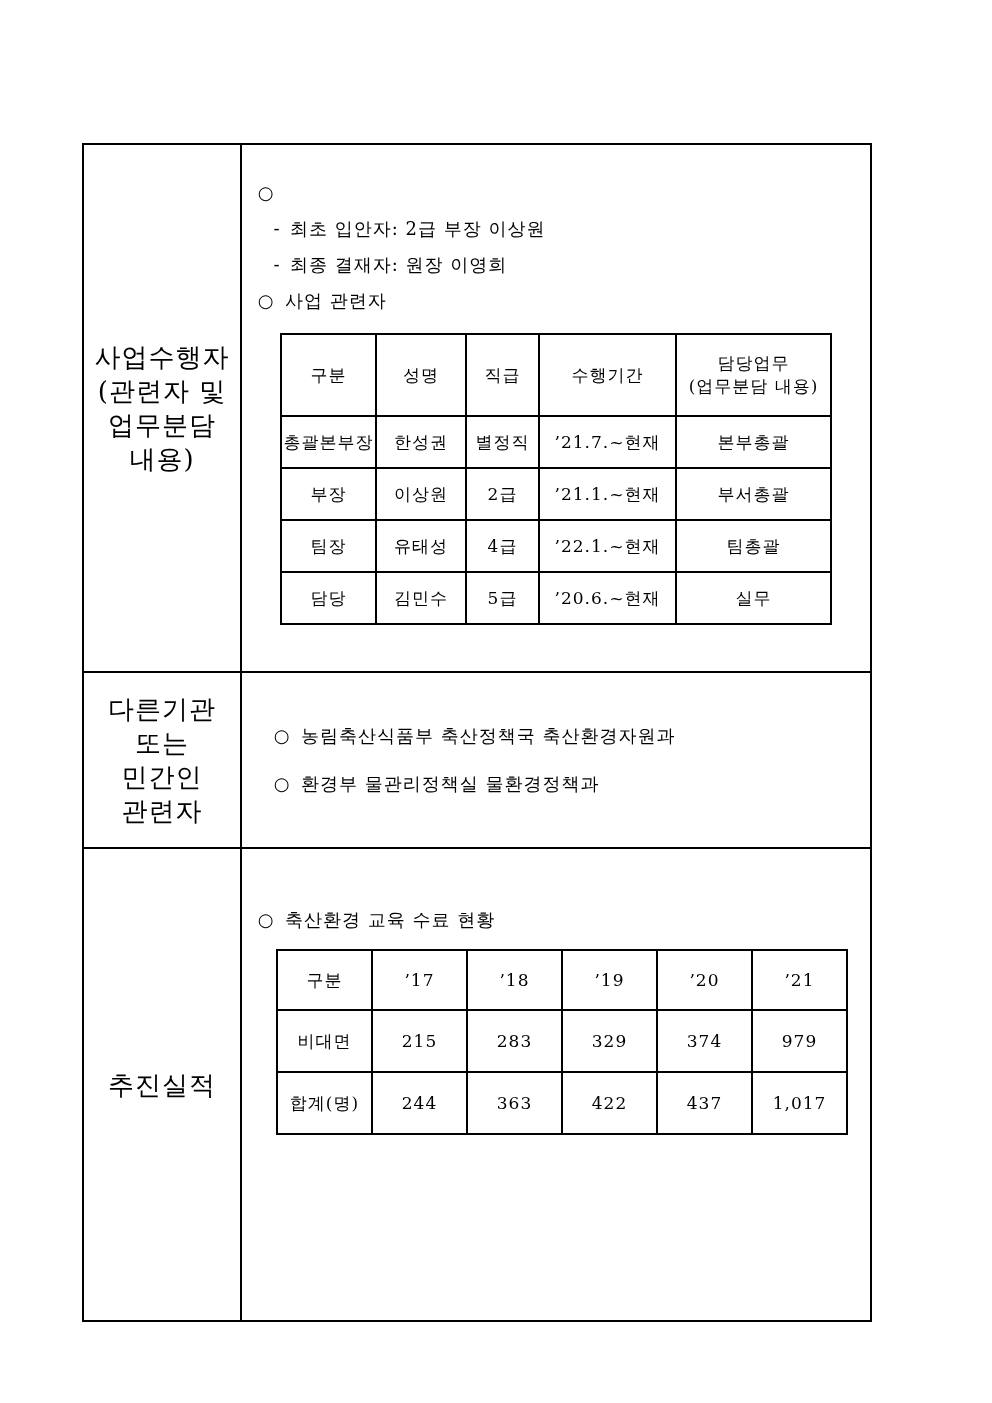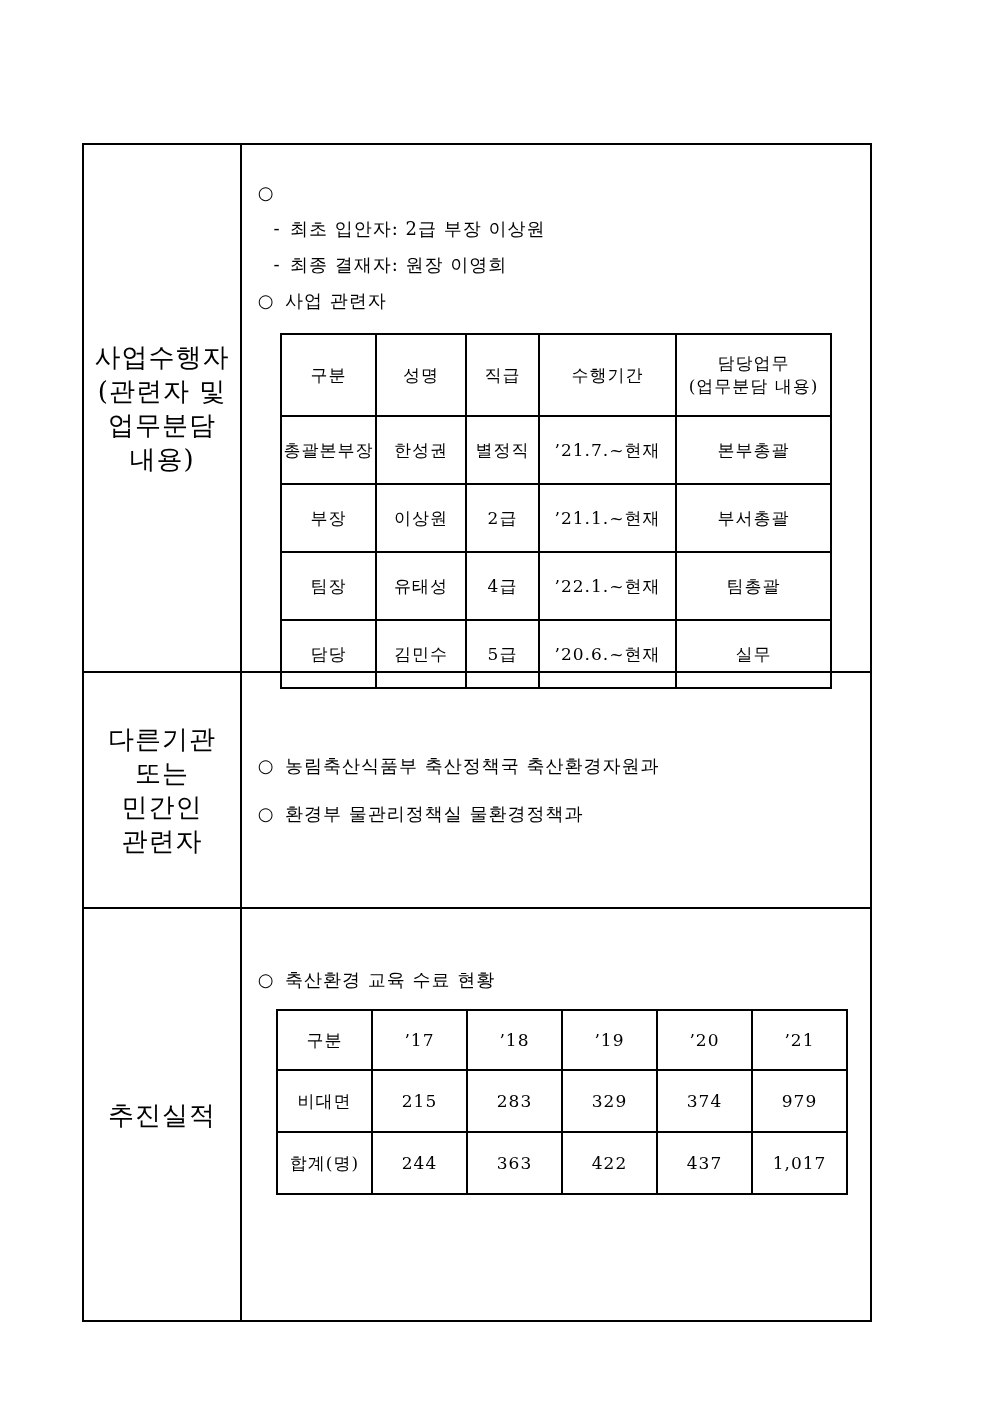--- a/index.html
+++ b/index.html
@@ -26,21 +26,21 @@
     border: 2px solid #000000;
     display: flex;
     flex-direction: column;
   }
   .orow {
     display: flex;
     border-bottom: 2px solid #000000;
   }
   .orow:last-child { border-bottom: none; flex: 1; }
   .orow-1 { height: 528px; }
-  .orow-2 { height: 236px; }
+  .orow-2 { height: 176px; gap: 16px; }
 
   .label-cell {
     width: 158px;
     min-width: 158px;
     border-right: 2px solid #000000;
     display: flex;
     flex-direction: column;
     align-items: center;
     justify-content: center;
     font-size: 26px;
@@ -99,21 +99,21 @@
   .t1 {
     margin: 14px 0 0 38px;
     width: 550px;
   }
   .t1 col.c1 { width: 95px; }
   .t1 col.c2 { width: 90px; }
   .t1 col.c3 { width: 73px; }
   .t1 col.c4 { width: 137px; }
   .t1 col.c5 { width: 155px; }
   .t1 th { height: 82px; }
-  .t1 td { height: 68px; margin-top: 32px; }
+  .t1 td { height: 52px; margin-top: 32px; }
 
   .t2 {
     margin: 14px 0 0 34px;
     width: 570px;
   }
   .t2 col { width: 95px; }
   .t2 th { height: 60px; }
   .t2 td { height: 62px; }
 </style>
 </head>

